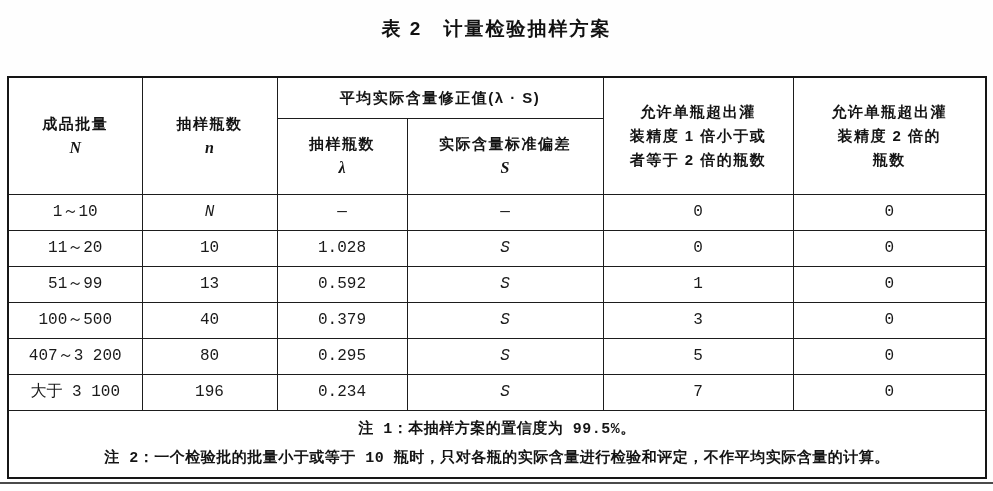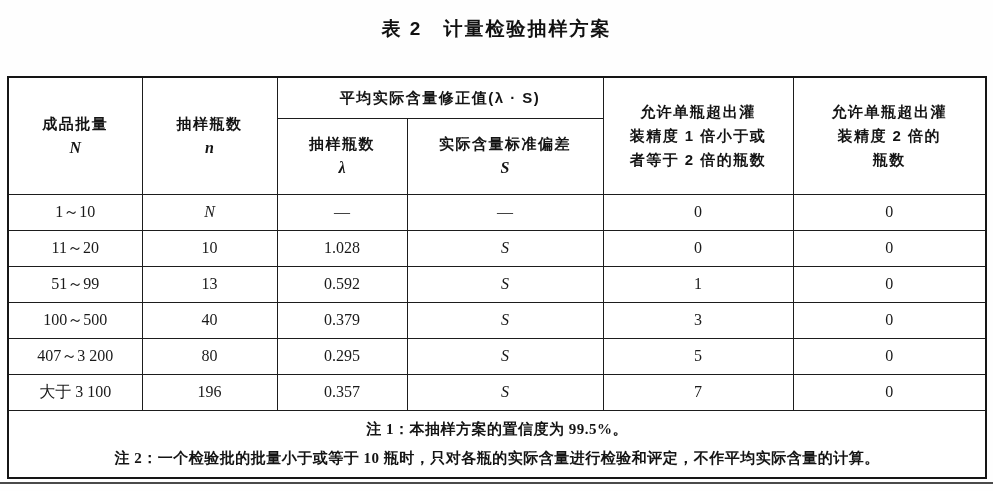--- a/index.html
+++ b/index.html
@@ -50,21 +50,21 @@
     font-weight: bold;
     letter-spacing: 1.5px;
     line-height: 24px;
     color: #141414;
   }
   tr.hdr-group { height: 41px; }
   tr.hdr-sub   { height: 76px; }
   tr.data-row  { height: 36px; }
 
   table.sampling td {
-    font-family: Liberation Serif, serif;
+    font-family: Liberation Mono, monospace;
     font-size: 16px;
     line-height: 20px;
     color: #1a1a1a;
   }
   .sym {
     font-family: "Liberation Serif", serif;
     font-style: italic;
     font-weight: normal;
     font-size: 16px;
     letter-spacing: 0;
@@ -183,21 +183,21 @@
         <td>407～3 200</td>
         <td>80</td>
         <td>0.295</td>
         <td class="var">S</td>
         <td>5</td>
         <td>0</td>
       </tr>
       <tr class="data-row">
         <td>大于 3 100</td>
         <td>196</td>
-        <td>0.357</td>
+        <td>0.234</td>
         <td class="var">S</td>
         <td>7</td>
         <td>0</td>
       </tr>
 
       <tr>
         <td class="notes-cell" colspan="6">
           <div class="note-line"><span class="note-label">注 1：</span><span>本抽样方案的置信度为 99.5%。</span></div>
           <div class="note-line"><span class="note-label">注 2：</span><span>一个检验批的批量小于或等于 10 瓶时，只对各瓶的实际含量进行检验和评定，不作平均实际含量的计算。</span></div>
         </td>

